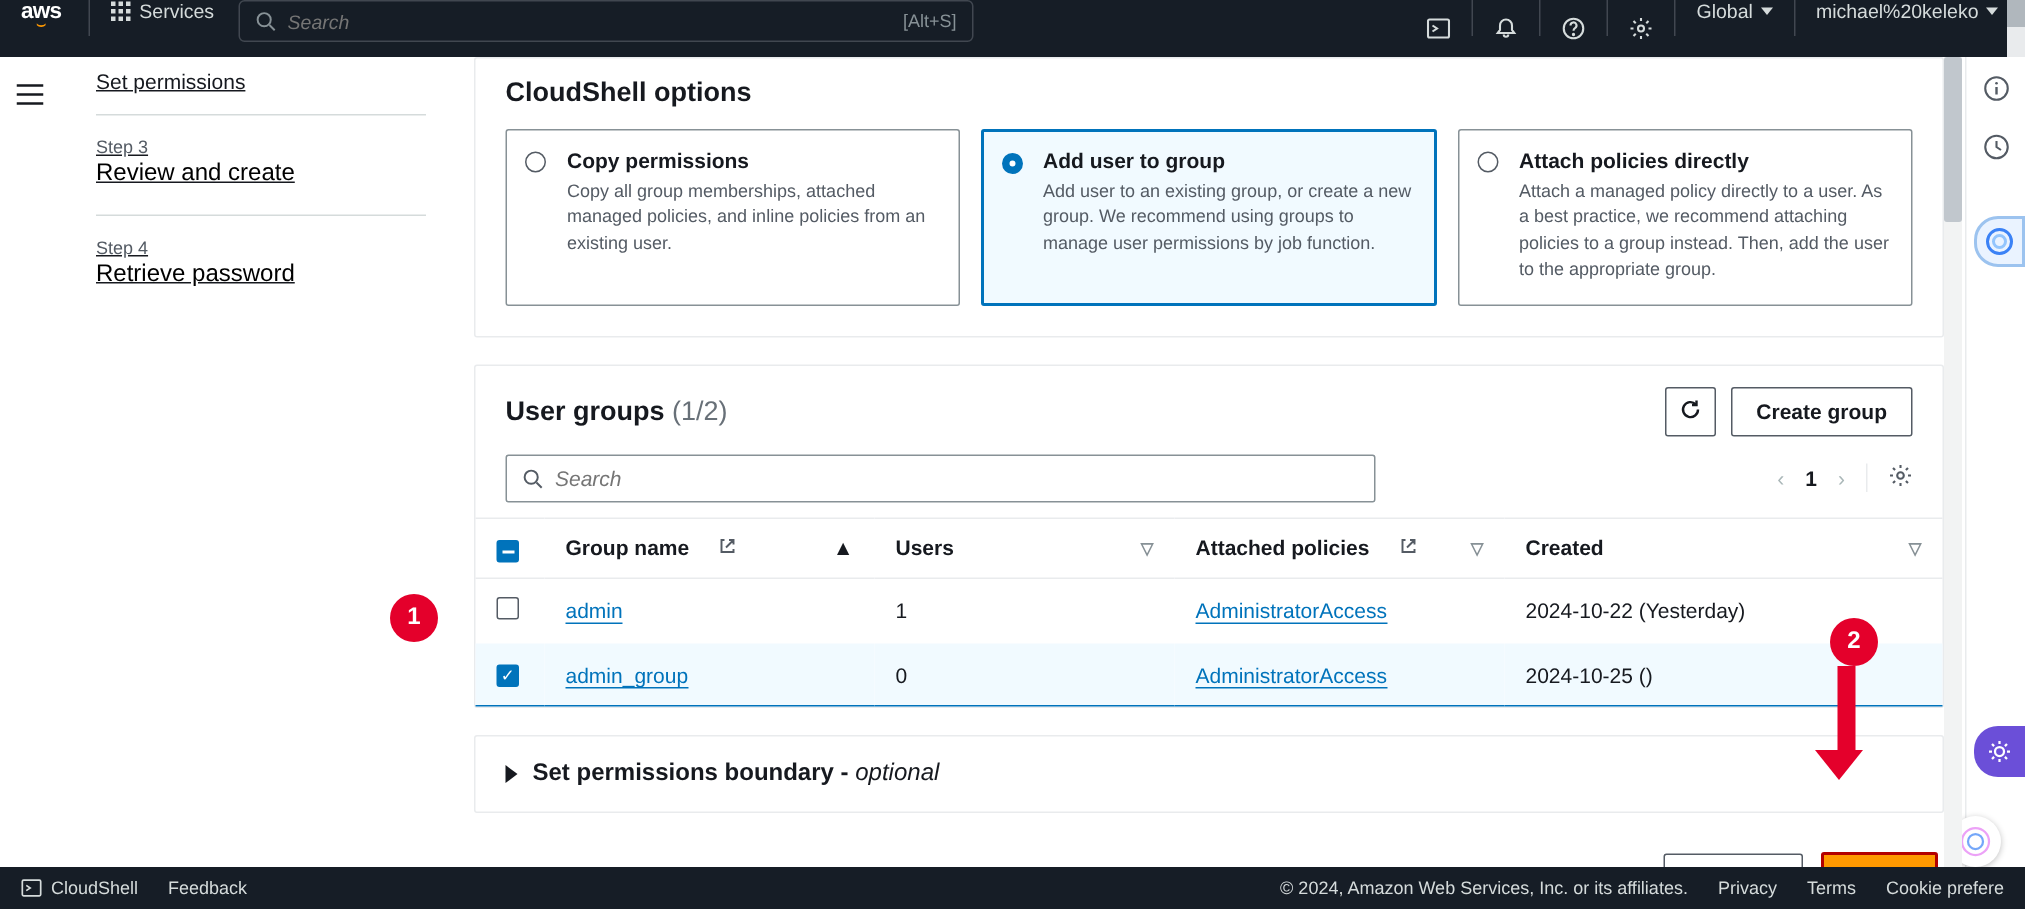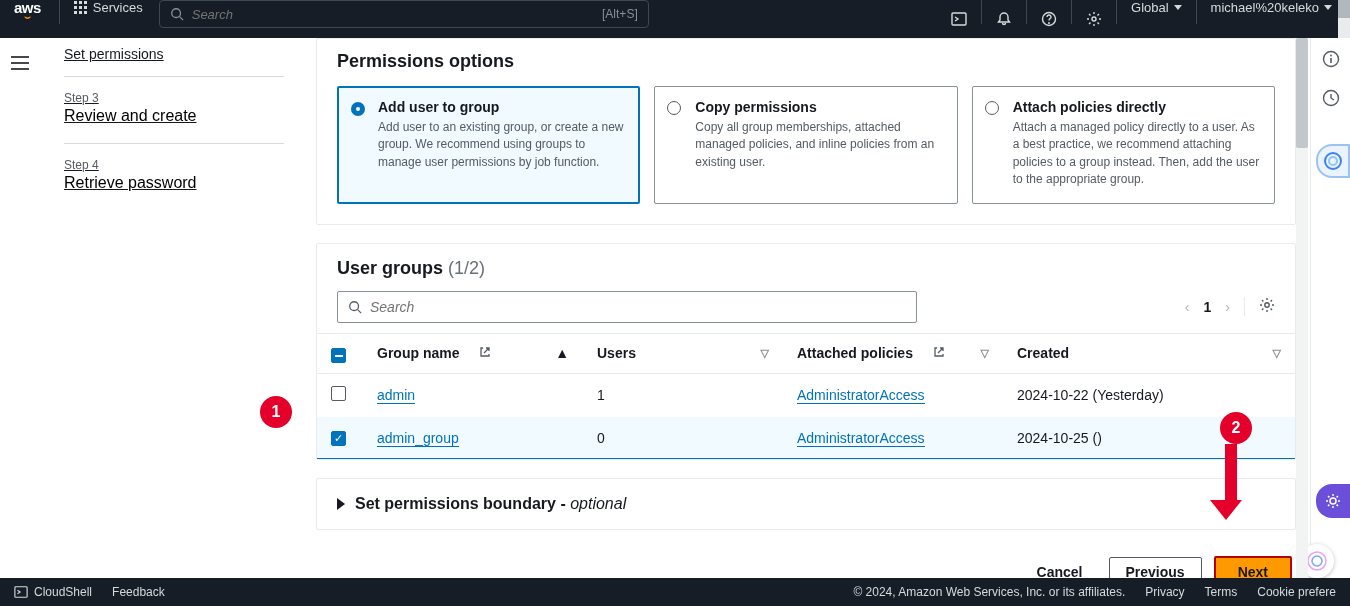--- a/index.html
+++ b/index.html
@@ -238,44 +238,51 @@
   <div class="step-name">Retrieve password</div>
 </div>
 
 <div class="scrollbar-track"></div>
 <div class="scrollbar-thumb"></div>
 
 <div class="main">
 
   <div class="panel">
     <div class="panel-head">
-        <h2>Permissions options</h2>
+        <h2>CloudShell options</h2>
       </div>
     <div class="options-row">
+      <div class="opt-card">
+        <span class="radio"></span>
+        <div class="t">Copy permissions</div>
+        <div class="d">Copy all group memberships, attached managed policies, and inline policies from an existing user.</div>
+      </div>
       <div class="opt-card selected">
         <span class="radio"></span>
         <div class="t">Add user to group</div>
         <div class="d">Add user to an existing group, or create a new group. We recommend using groups to manage user permissions by job function.</div>
       </div>
       <div class="opt-card">
         <span class="radio"></span>
-        <div class="t">Copy permissions</div>
-        <div class="d">Copy all group memberships, attached managed policies, and inline policies from an existing user.</div>
-      </div>
-      <div class="opt-card">
-        <span class="radio"></span>
         <div class="t">Attach policies directly</div>
         <div class="d">Attach a managed policy directly to a user. As a best practice, we recommend attaching policies to a group instead. Then, add the user to the appropriate group.</div>
       </div>
     </div>
   </div>
 
   <div class="panel">
     <div class="groups-head">
       <h3><span>User groups</span> <span class="count">(1/2)</span></h3>
+      <div class="actions">
+        <button class="btn icon-only"><svg width="16" height="16" viewBox="0 0 16 16" fill="none">
+              <path d="M13 8a5 5 0 1 1-1.5-3.5" stroke="#16191f" stroke-width="1.6"></path>
+              <path d="M12 2v3h-3" stroke="#16191f" stroke-width="1.6"></path>
+            </svg></button>
+        <button class="btn">Create group</button>
+      </div>
     </div>
     <div class="groups-tools">
       <div class="tbl-search">
         <svg width="14" height="14" viewBox="0 0 16 16">
             <circle cx="7" cy="7" r="5" stroke="#545b64" stroke-width="1.5" fill="none"></circle>
             <line x1="11" y1="11" x2="15" y2="15" stroke="#545b64" stroke-width="1.5"></line>
           </svg>
         <input placeholder="Search" style="">
       </div>
       <div class="pager">

